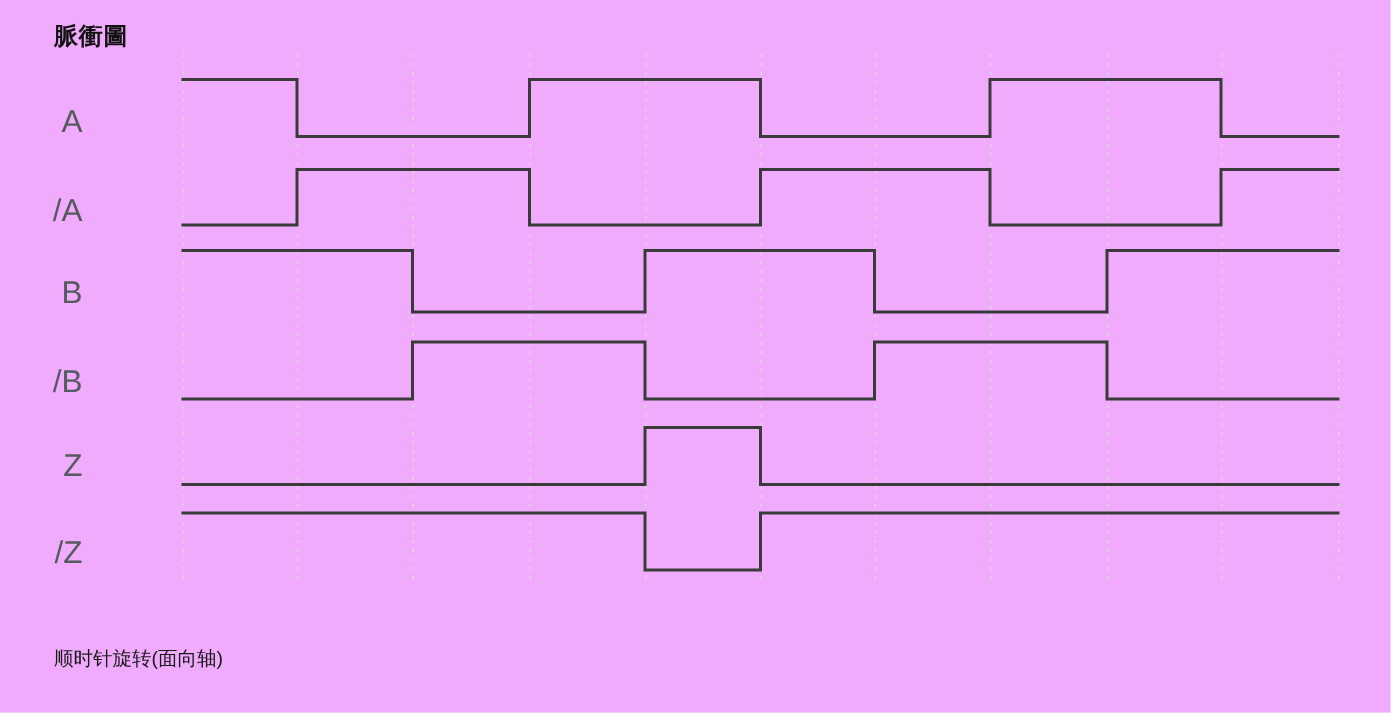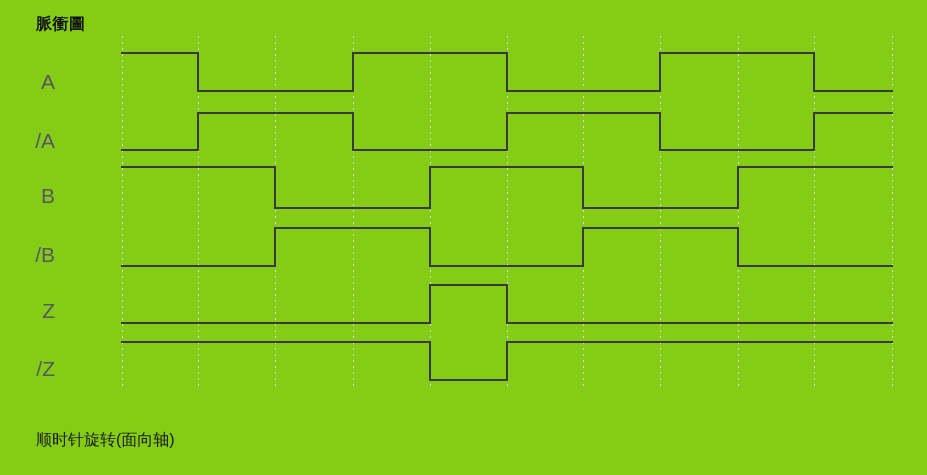--- a/index.html
+++ b/index.html
@@ -10,37 +10,37 @@
   body {
     width: 927px;
     height: 475px;
     position: relative;
     font-family: "Liberation Sans", sans-serif;
     overflow: hidden;
   }
   #root {
     position: absolute;
     inset: 0;
-    background: #84cc16;
+    background: #f0abfc;
   }
   .diagram-title {
     position: absolute;
     left: 36px;
     top: 14px;
     font-size: 16px;
     font-weight: bold;
     color: #111111;
     letter-spacing: 0.5px;
     white-space: nowrap;
   }
   .caption {
     position: absolute;
     left: 36px;
     top: 430px;
-    font-size: 16px;
+    font-size: 13px;
     font-weight: normal;
     color: #1a1a1a;
     white-space: nowrap;
   }
   .signal-label {
     position: absolute;
     width: 60px;
     text-align: right;
     font-size: 21px;
     color: #555a5e;

